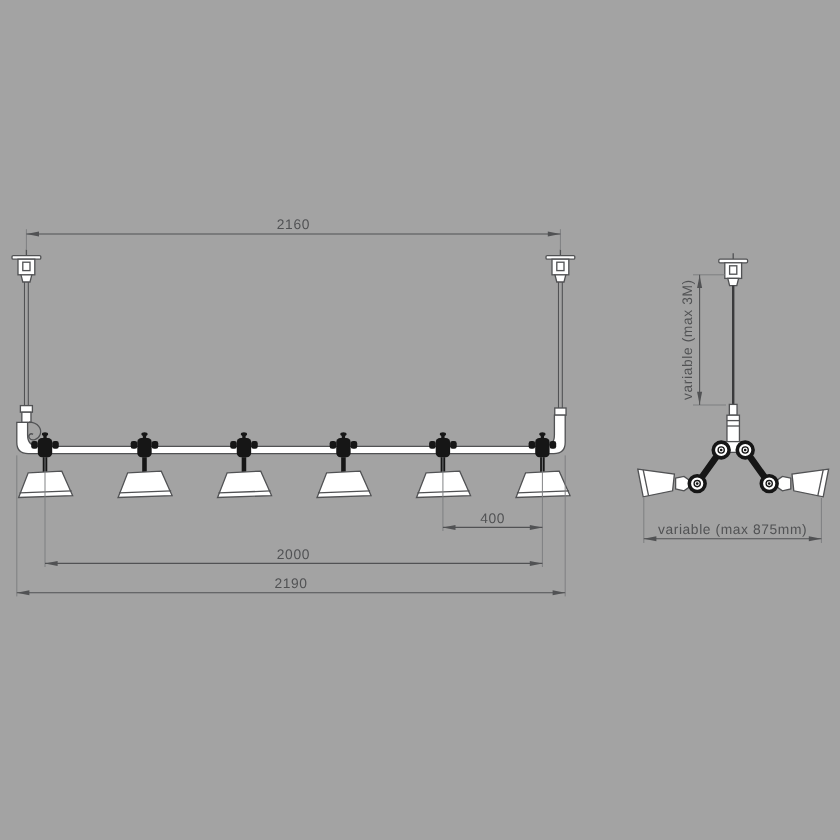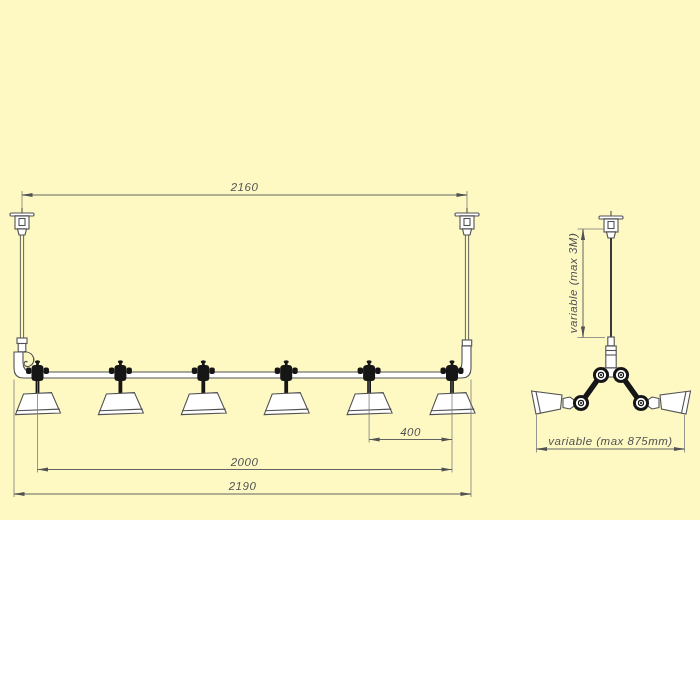--- a/index.html
+++ b/index.html
@@ -1,22 +1,21 @@
 <!DOCTYPE html>
 <html><head>
 <meta charset="utf-8">
 <style>
   html, body { margin: 0; padding: 0; background: #ffffff; }
   .stage {
     position: relative;
-    width: 700px; height: 520px;
-    background: #fef9c3;
+    width: 700px; height: 700px;
+    background: #a3a3a3;
     font-family: "Liberation Sans", sans-serif;
     overflow: hidden;
-    font-style: italic;
   }
   svg { display: block; }
   .ln   { stroke: #515254; stroke-width: 1.1; fill: none; }
   .fw   { stroke: #515254; stroke-width: 1.1; fill: #ffffff; }
   .dk   { fill: #161616; stroke: none; }
   .dim  { stroke: #515254; stroke-width: 0.9; fill: none; }
   .ext  { stroke: #7c7d7f; stroke-width: 0.8; fill: none; }
   .cbl  { stroke: #515254; stroke-width: 0.9; fill: none; }
   .arm  { stroke: #161616; stroke-width: 5.5; stroke-linecap: round; fill: none; }
   .arrf { fill: #515254; stroke: none; }

